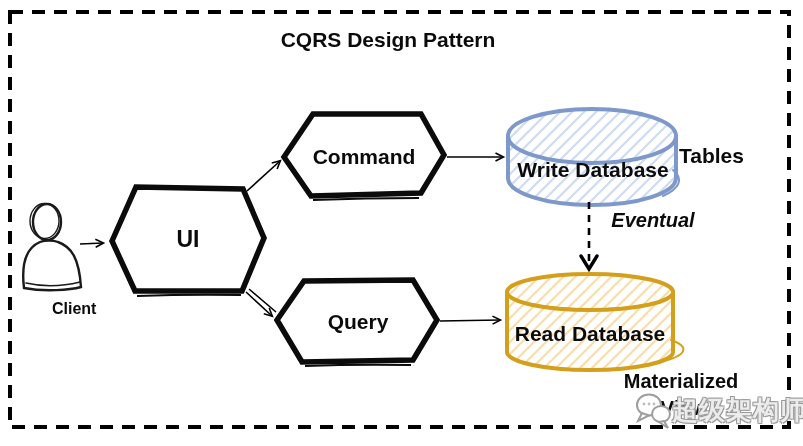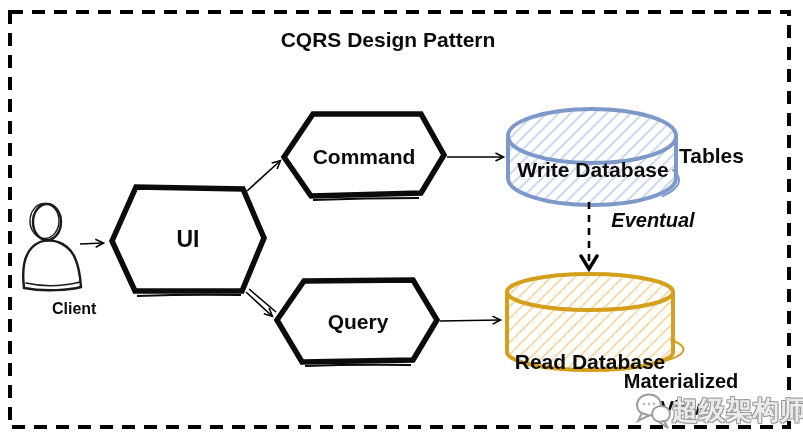--- a/index.html
+++ b/index.html
@@ -26,21 +26,21 @@
     white-space: nowrap;
     z-index: 3;
   }
   .ctr { transform: translateX(-50%); text-align: center; }
   .lbl-title        { left: 388px; top: 28px;  font-size: 21px; text-align: right; }
   .lbl-client       { left: 20px;  top: 300px; font-size: 16px; margin-left: 32px; }
   .lbl-ui           { left: 188px; top: 226px; font-size: 23px; }
   .lbl-command      { left: 364px; top: 145px; font-size: 21px; }
   .lbl-query        { left: 358px; top: 310px; font-size: 21px; }
   .lbl-write-db     { left: 593px; top: 158px; font-size: 21px; }
-  .lbl-read-db      { left: 590px; top: 322px; font-size: 21px; margin-top: 28px; }
+  .lbl-read-db      { left: 590px; top: 322px; font-size: 21px; }
   .lbl-tables       { left: 679px; top: 144px; font-size: 21px; }
   .lbl-eventual     { left: 653px; top: 209px; font-size: 20px; line-height: 23px; font-style: italic; }
   .lbl-materialized { left: 681px; top: 370px; font-size: 20px; }
   .lbl-view         { left: 684px; top: 396px; font-size: 21px; }
   .watermark {
     position: absolute;
     left: 634px; top: 390px;
     display: flex;
     align-items: center;
     z-index: 5;

